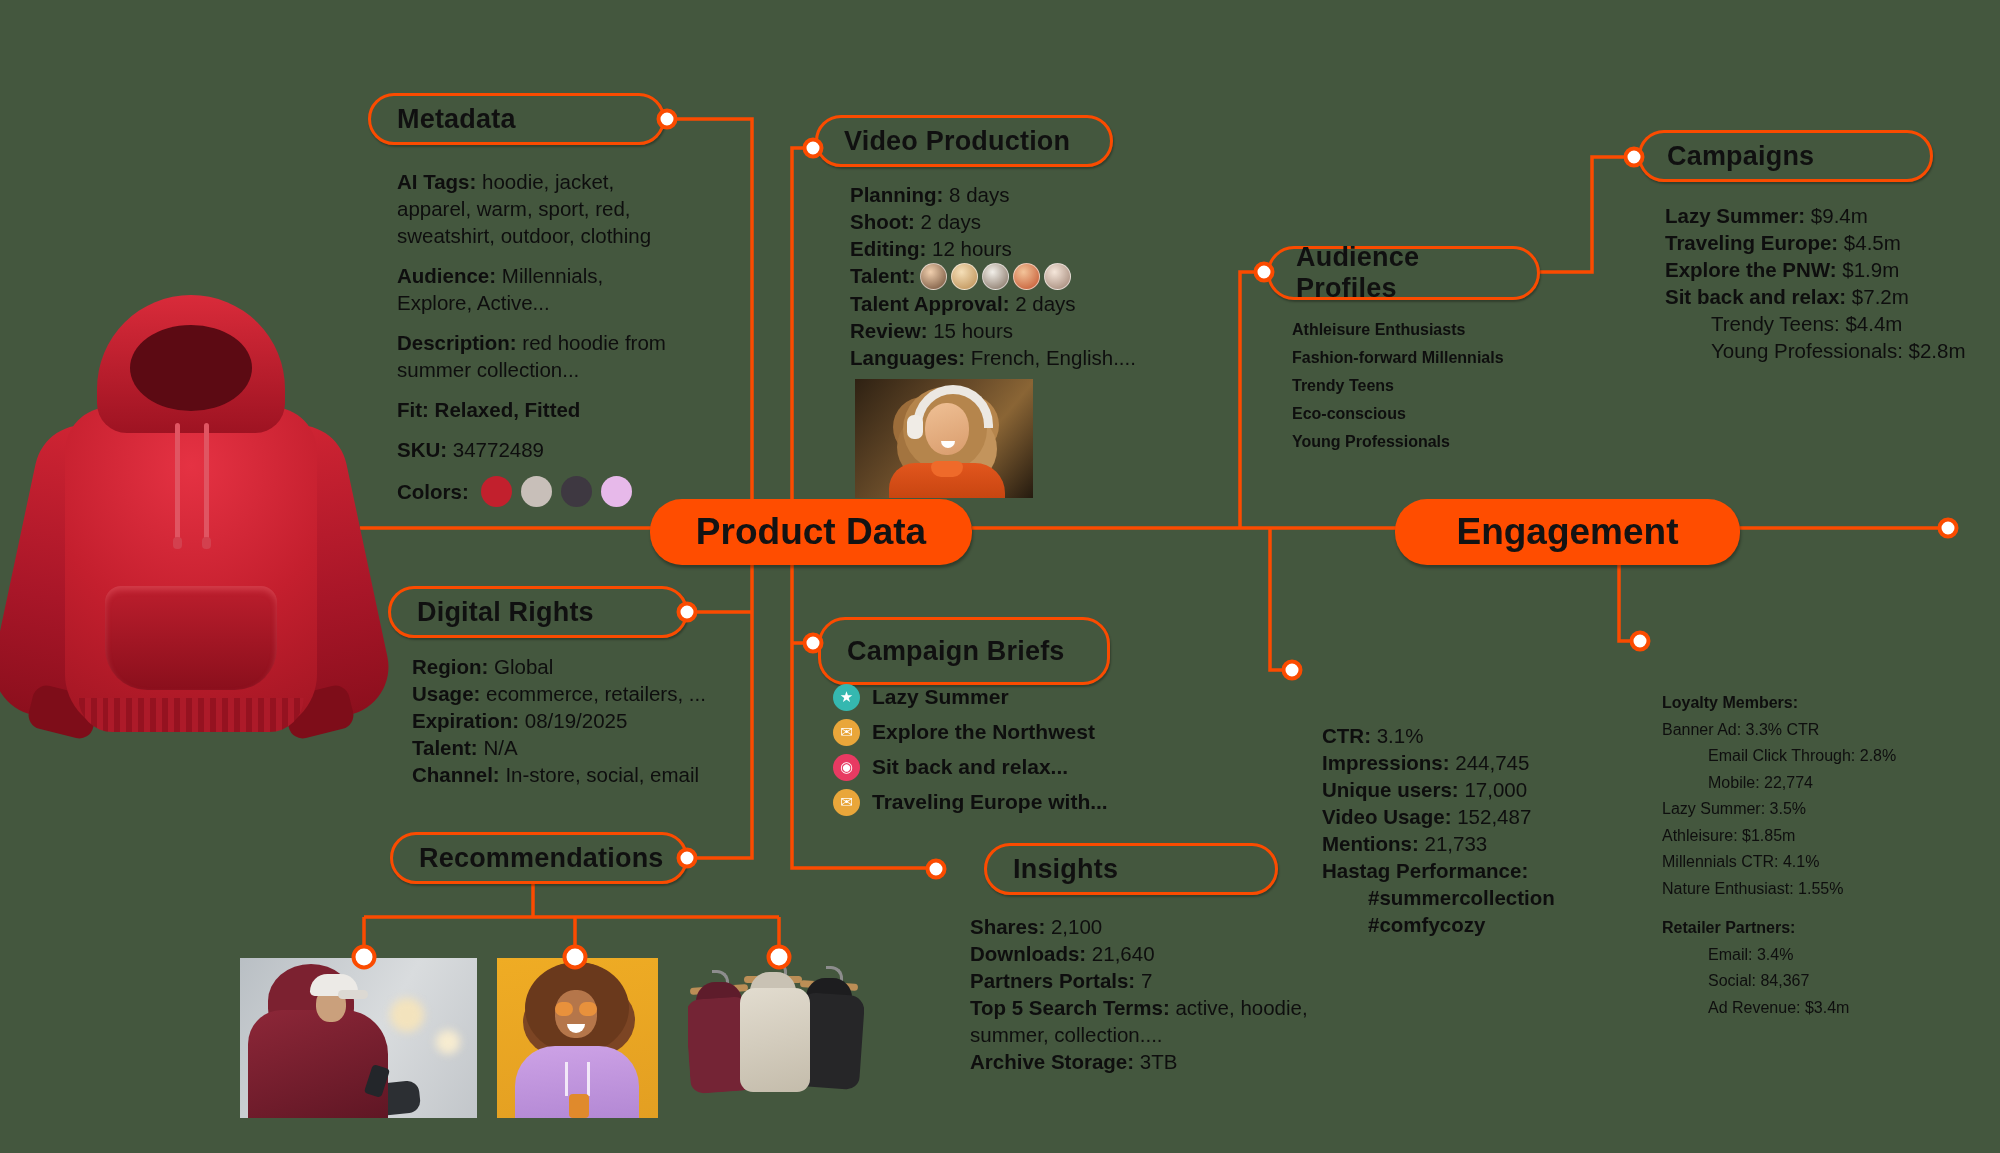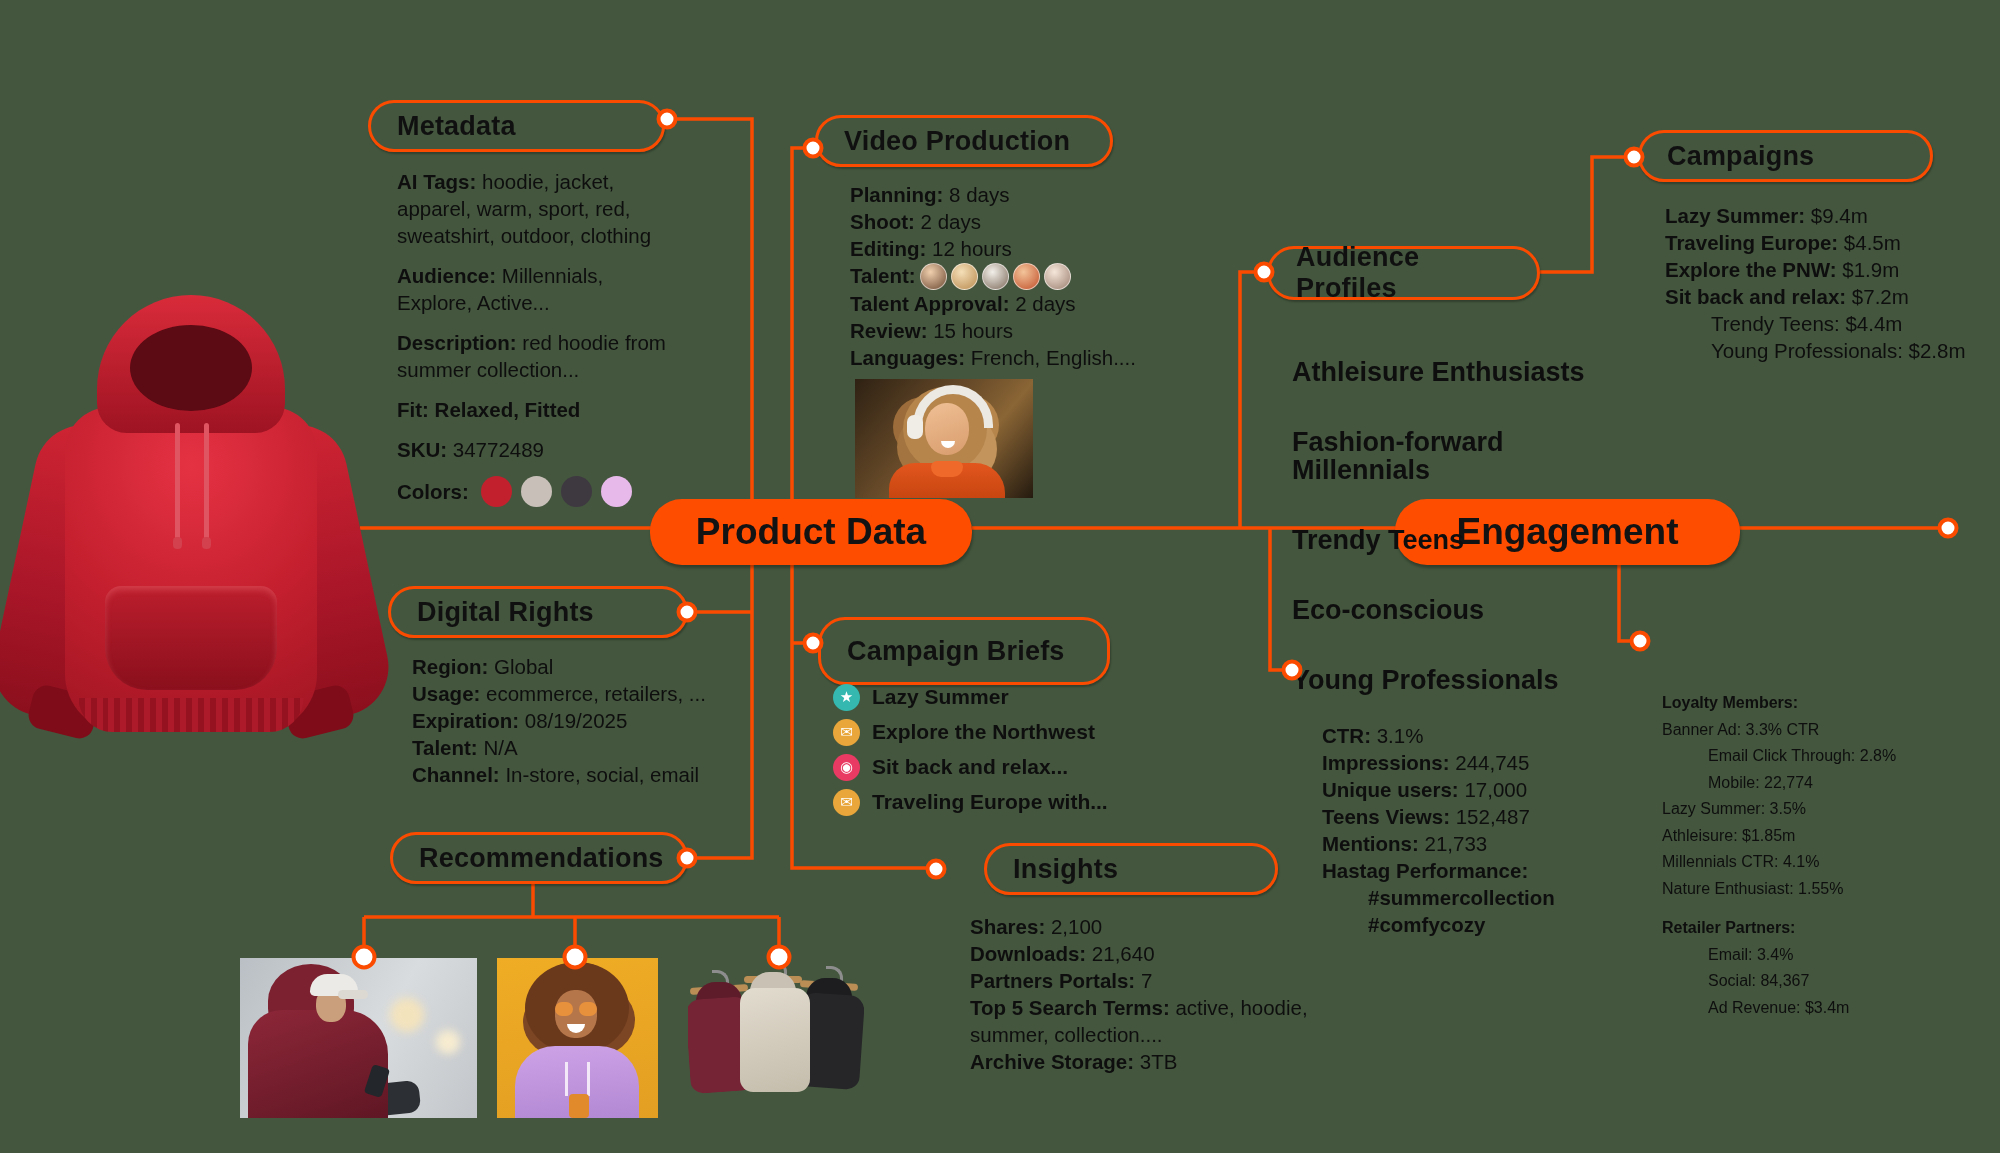--- a/index.html
+++ b/index.html
@@ -33,21 +33,21 @@
     transform:translate(-50%,-50%);
   }
   .dot.big{width:25px;height:25px;}
   
   .content{position:absolute;z-index:2;font-size:20.5px;line-height:27px;color:#0e0e0e;}
   .content b{font-weight:800;}
   .row{white-space:normal;}
   .row.indent{padding-left:46px;}
   .row.gap{margin-top:13px;}
   .content.small{font-size:16px;line-height:26.5px;}
-  .content.boldlist .row{font-weight:800;font-size:27px;line-height:28px;margin-top:42px;}
+  .content.boldlist .row{font-weight:800;font-size:16px;line-height:28px;}
   
   .swatches{display:inline-flex;gap:9px;vertical-align:-8px;margin-left:12px;}
   .swatch{width:31px;height:31px;border-radius:50%;display:inline-block;}
   
   .avatar{display:inline-block;width:27px;height:27px;border-radius:50%;vertical-align:-7px;margin-left:4px;border:1px solid rgba(255,255,255,.55);box-sizing:border-box;}
   
   .briefs .row{display:flex;align-items:center;gap:12px;font-weight:800;font-size:21px;line-height:30px;margin-bottom:5px;}
   .brief-icon{
     width:27px;height:27px;border-radius:50%;flex:0 0 27px;color:#fff;
     display:flex;align-items:center;justify-content:center;font-size:15px;font-weight:400;
@@ -149,21 +149,21 @@
     </g>
   </svg>
 
   <div class="pill" style="left:650px;top:499px;width:322px;height:66px;">
     <span class="title">Product Data</span>
   </div>
   <div class="pill" style="left:1395px;top:499px;width:345px;height:66px;">
     <span class="title">Engagement</span>
   </div>
 
-  <div class="node-box" style="left:368px;top:100px;width:297px;height:52px;">
+  <div class="node-box" style="left:368px;top:93px;width:297px;height:52px;">
     <span class="title">Metadata</span>
   </div>
   <div class="node-box" style="left:815px;top:115px;width:298px;height:52px;">
     <span class="title">Video Production</span>
   </div>
   <div class="node-box" style="left:1638px;top:130px;width:295px;height:52px;">
     <span class="title">Campaigns</span>
   </div>
   <div class="node-box" style="left:1267px;top:246px;width:273px;height:54px;">
     <span class="title">Audience Profiles</span>
@@ -240,21 +240,21 @@
       </div>
       <div class="row">
         <span class="brief-icon" style="background: rgb(233, 166, 58);">✉</span>
         <span style="font-weight: 800;">Traveling Europe with...</span>
       </div>
     </div>
   <div class="content" style="left:1322px;top:722px;width:300px;">
       <div class="row"><b>CTR:</b>&nbsp;3.1%</div>
       <div class="row"><b>Impressions:</b>&nbsp;244,745</div>
       <div class="row"><b>Unique users:</b>&nbsp;17,000</div>
-      <div class="row"><b>Teens Views:</b>&nbsp;152,487</div>
+      <div class="row"><b>Video Usage:</b>&nbsp;152,487</div>
       <div class="row"><b>Mentions:</b>&nbsp;21,733</div>
       <div class="row"><b>Hastag Performance:</b></div>
       <div class="row indent"><b>#summercollection</b></div>
       <div class="row indent"><b>#comfycozy</b></div>
     </div>
   <div class="content small" style="left:1662px;top:690px;width:300px;">
       <div class="row"><b>Loyalty Members:</b></div>
       <div class="row">Banner Ad: 3.3% CTR</div>
       <div class="row indent">Email Click Through: 2.8%</div>
       <div class="row indent">Mobile: 22,774</div>

